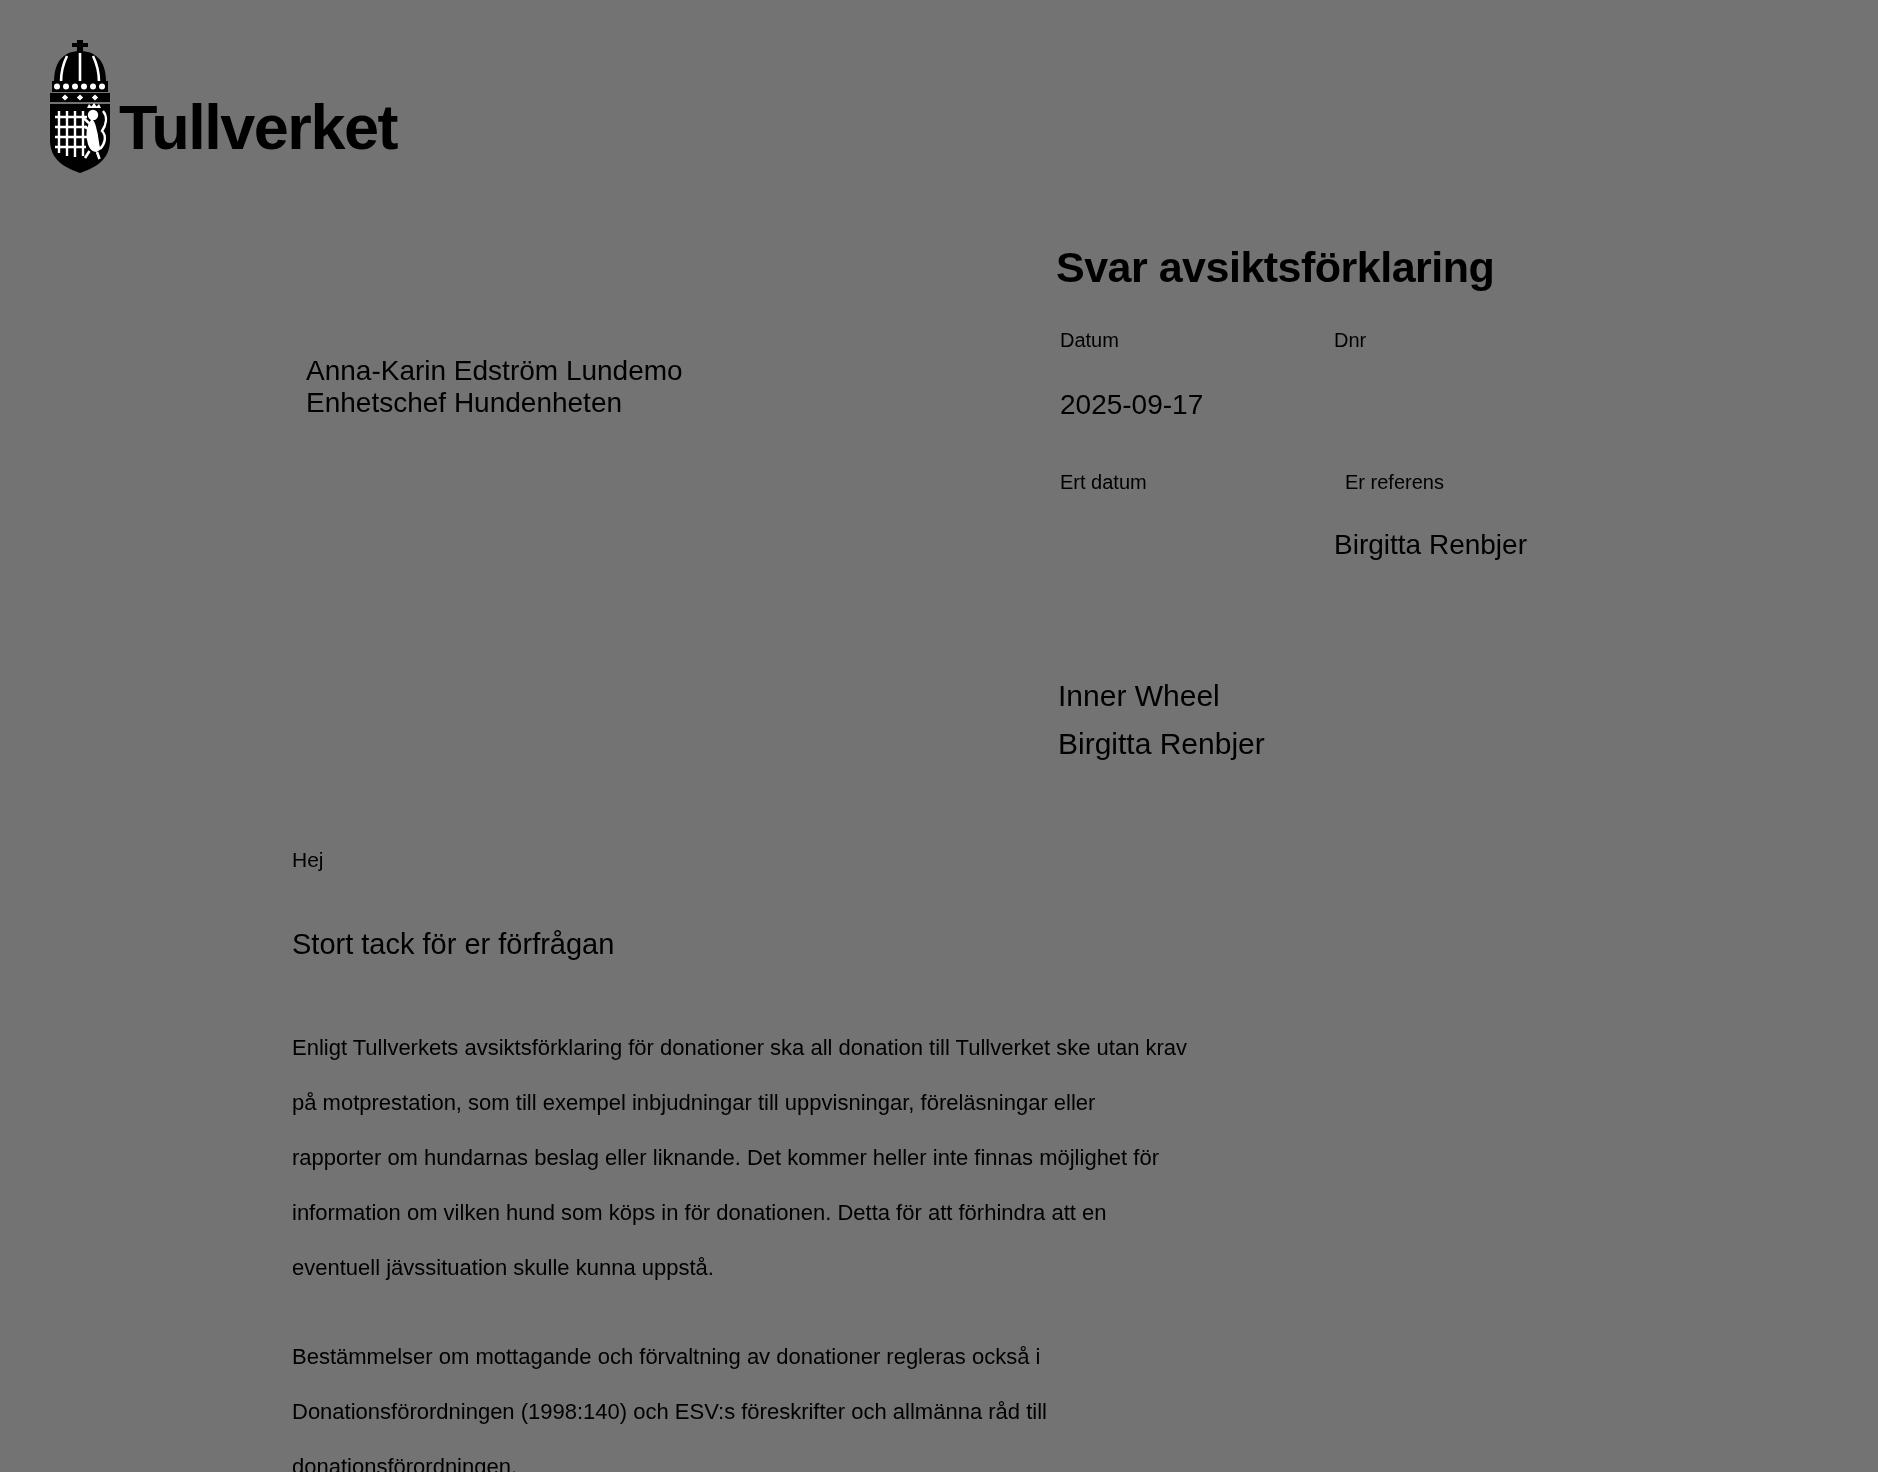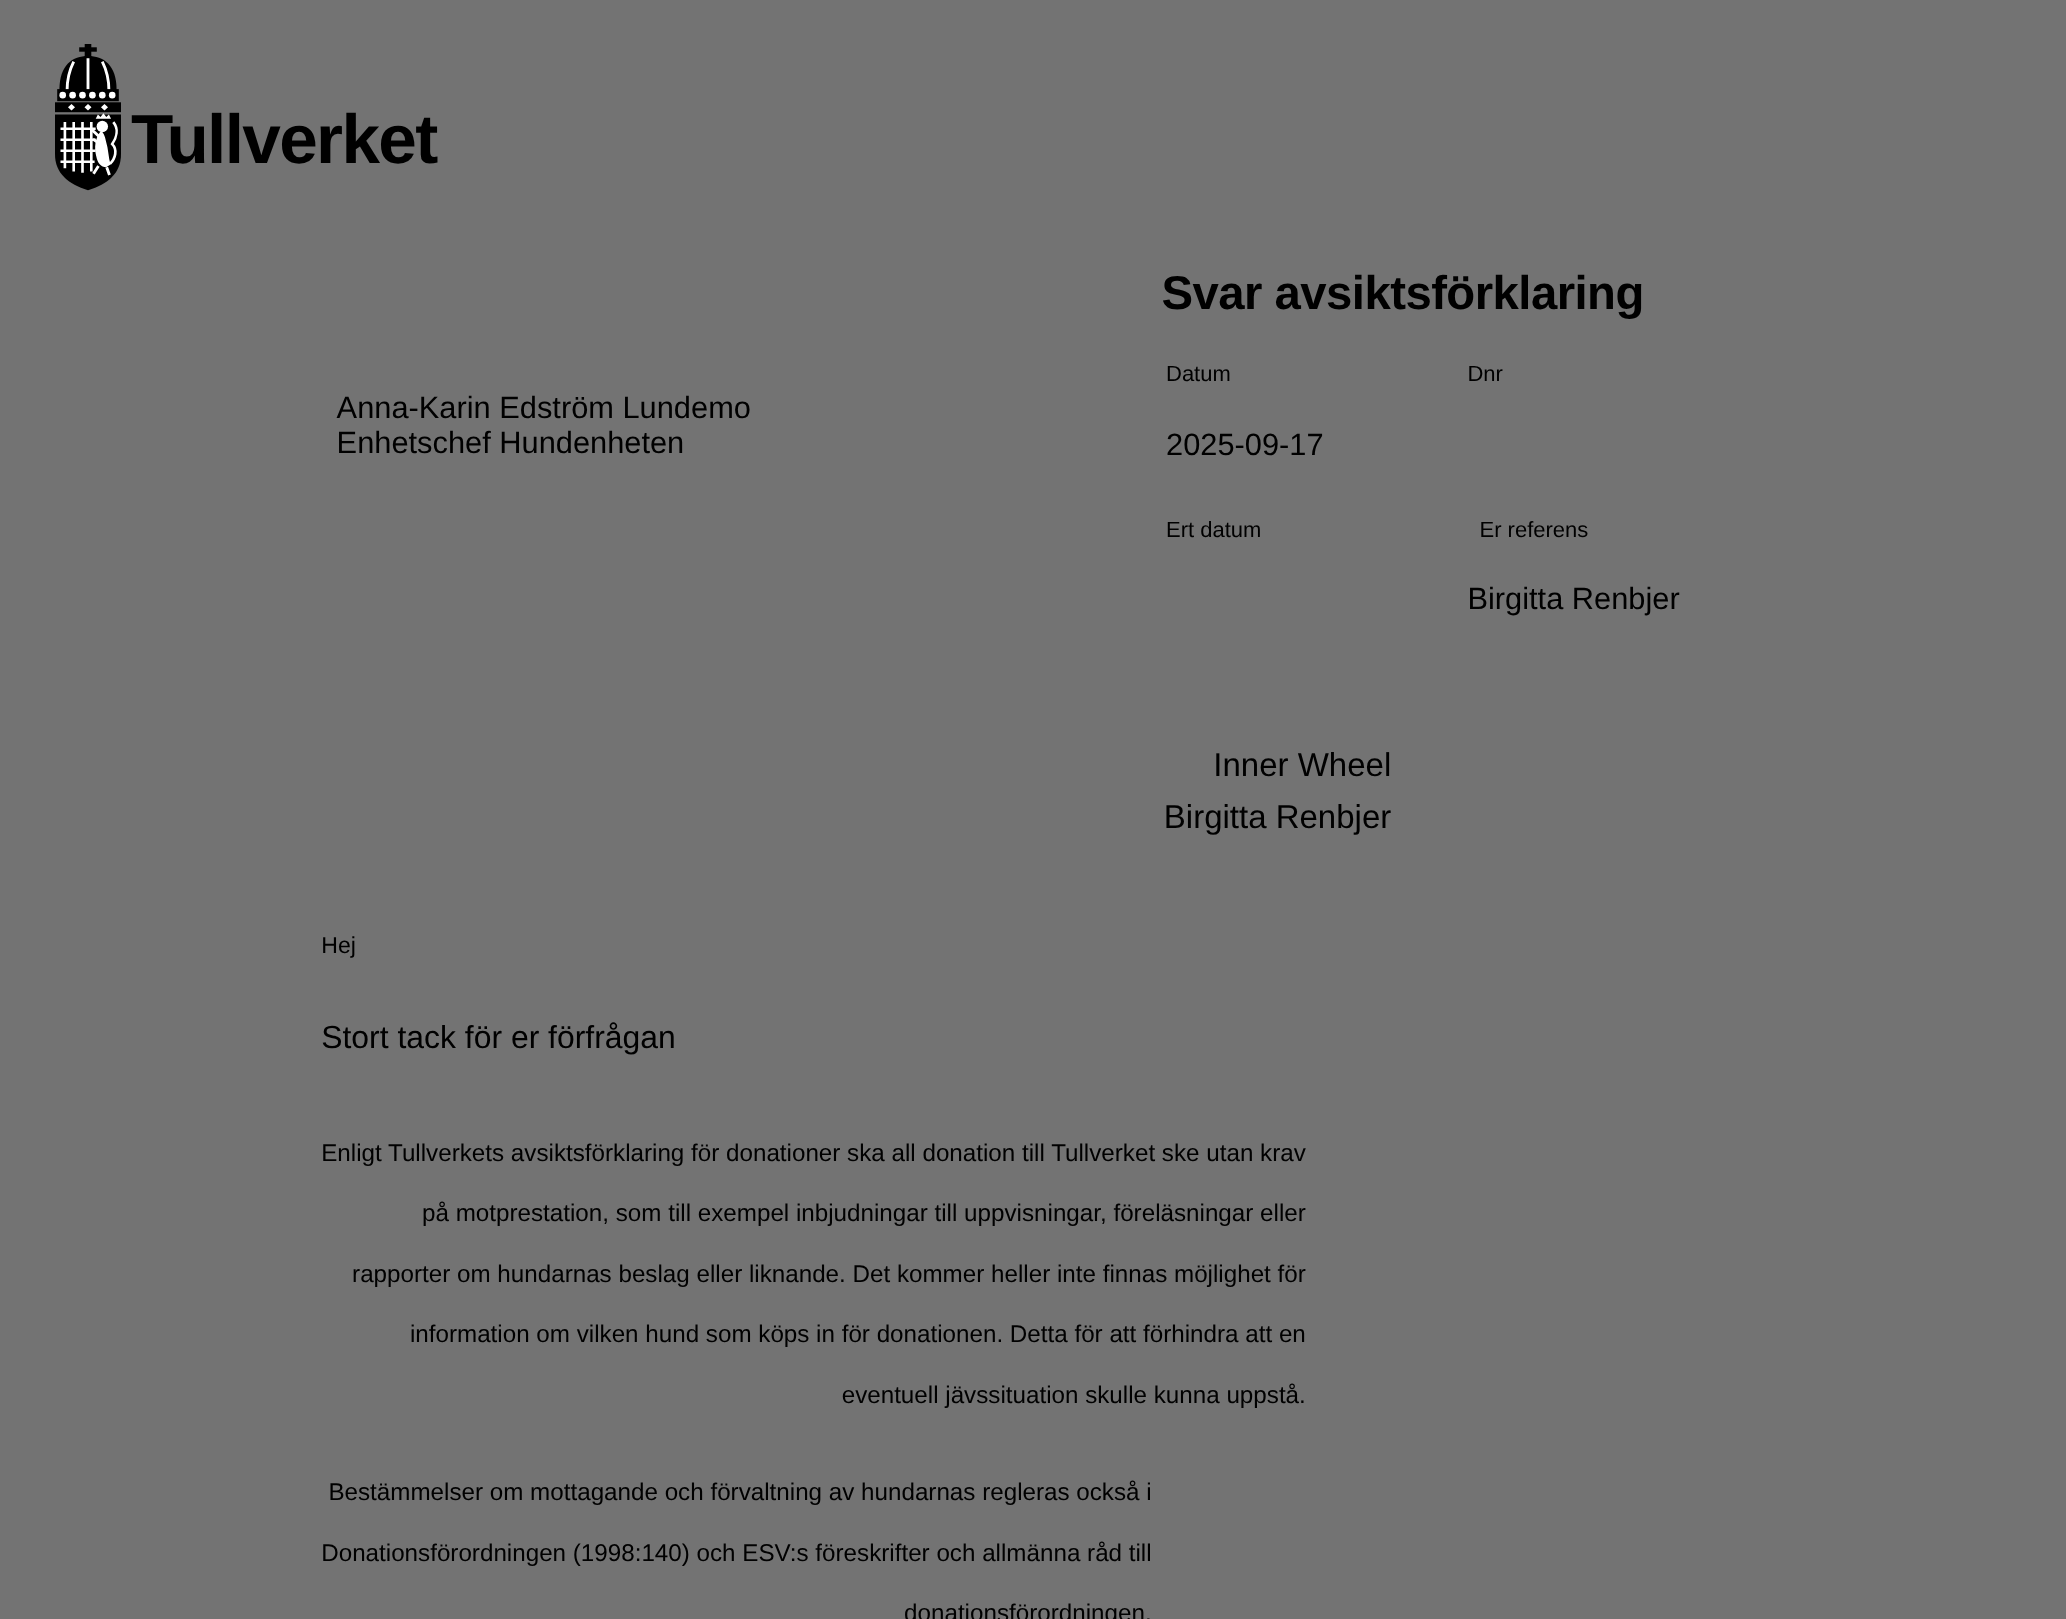--- a/index.html
+++ b/index.html
@@ -5,21 +5,21 @@
 <style>
   html,body{margin:0;padding:0;background:#e8e8e8;}
   .page{
     position:relative;
     width:1878px;height:1472px;
     background:#737373;
     overflow:hidden;
     font-family:"Liberation Sans","DejaVu Sans",sans-serif;
     color:#000000;
   }
-  .abs{position:absolute;white-space:nowrap;text-align:right;}
+  .abs{position:absolute;white-space:nowrap;}
   
   .emblem{position:absolute;left:42px;top:40px;width:76px;height:134px;}
   .brand{
     position:absolute;left:119px;top:96px;
     font-size:63px;font-weight:bold;letter-spacing:-1.5px;line-height:1;
   }
   
   .doc-title{left:1056px;top:246px;font-size:43px;font-weight:bold;letter-spacing:-0.5px;line-height:1;}
   .sender-name{left:306px;top:322px;font-size:28px;line-height:34px;margin-top:32px;}
   .sender-role{left:306px;top:386px;font-size:28px;line-height:34px;}
@@ -105,18 +105,18 @@
 
   <div class="abs para para-1">
     <div>Enligt Tullverkets avsiktsförklaring för donationer ska all donation till Tullverket ske utan krav</div>
     <div>på motprestation, som till exempel inbjudningar till uppvisningar, föreläsningar eller</div>
     <div>rapporter om hundarnas beslag eller liknande. Det kommer heller inte finnas möjlighet för</div>
     <div>information om vilken hund som köps in för donationen. Detta för att förhindra att en</div>
     <div>eventuell jävssituation skulle kunna uppstå.</div>
   </div>
 
   <div class="abs para para-2">
-    <div>Bestämmelser om mottagande och förvaltning av hundarnas regleras också i</div>
+    <div>Bestämmelser om mottagande och förvaltning av donationer regleras också i</div>
     <div>Donationsförordningen (1998:140) och ESV:s föreskrifter och allmänna råd till</div>
     <div>donationsförordningen.</div>
   </div>
 
 </div>
 
 </body></html>

